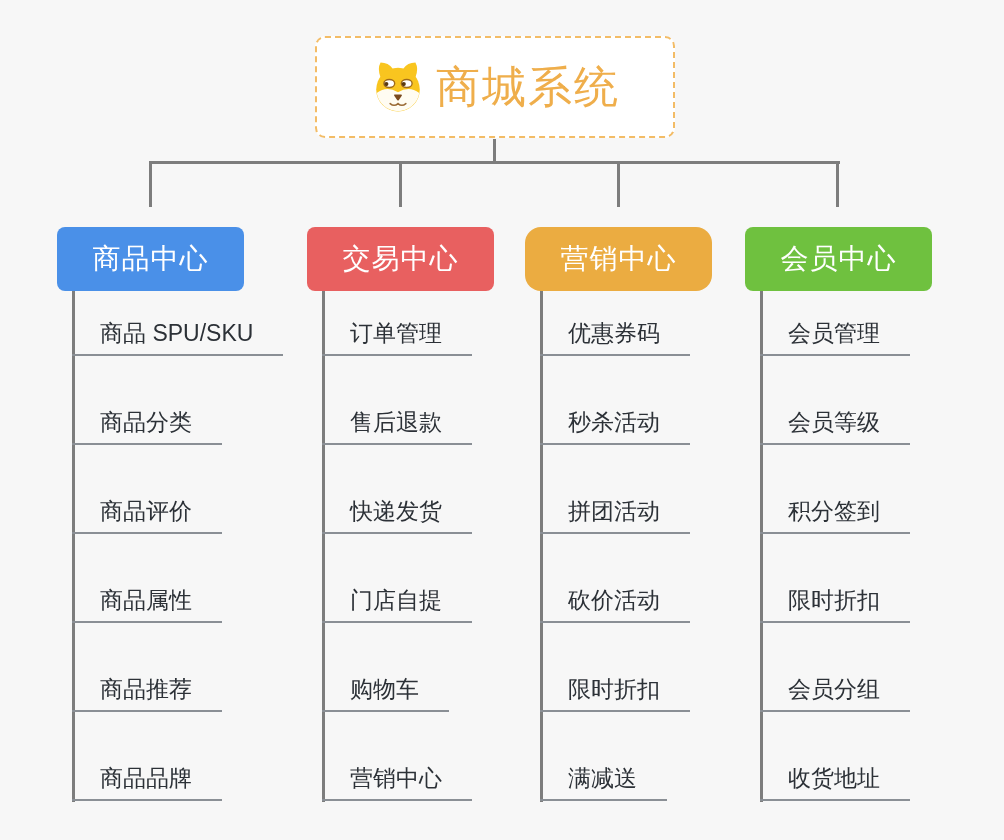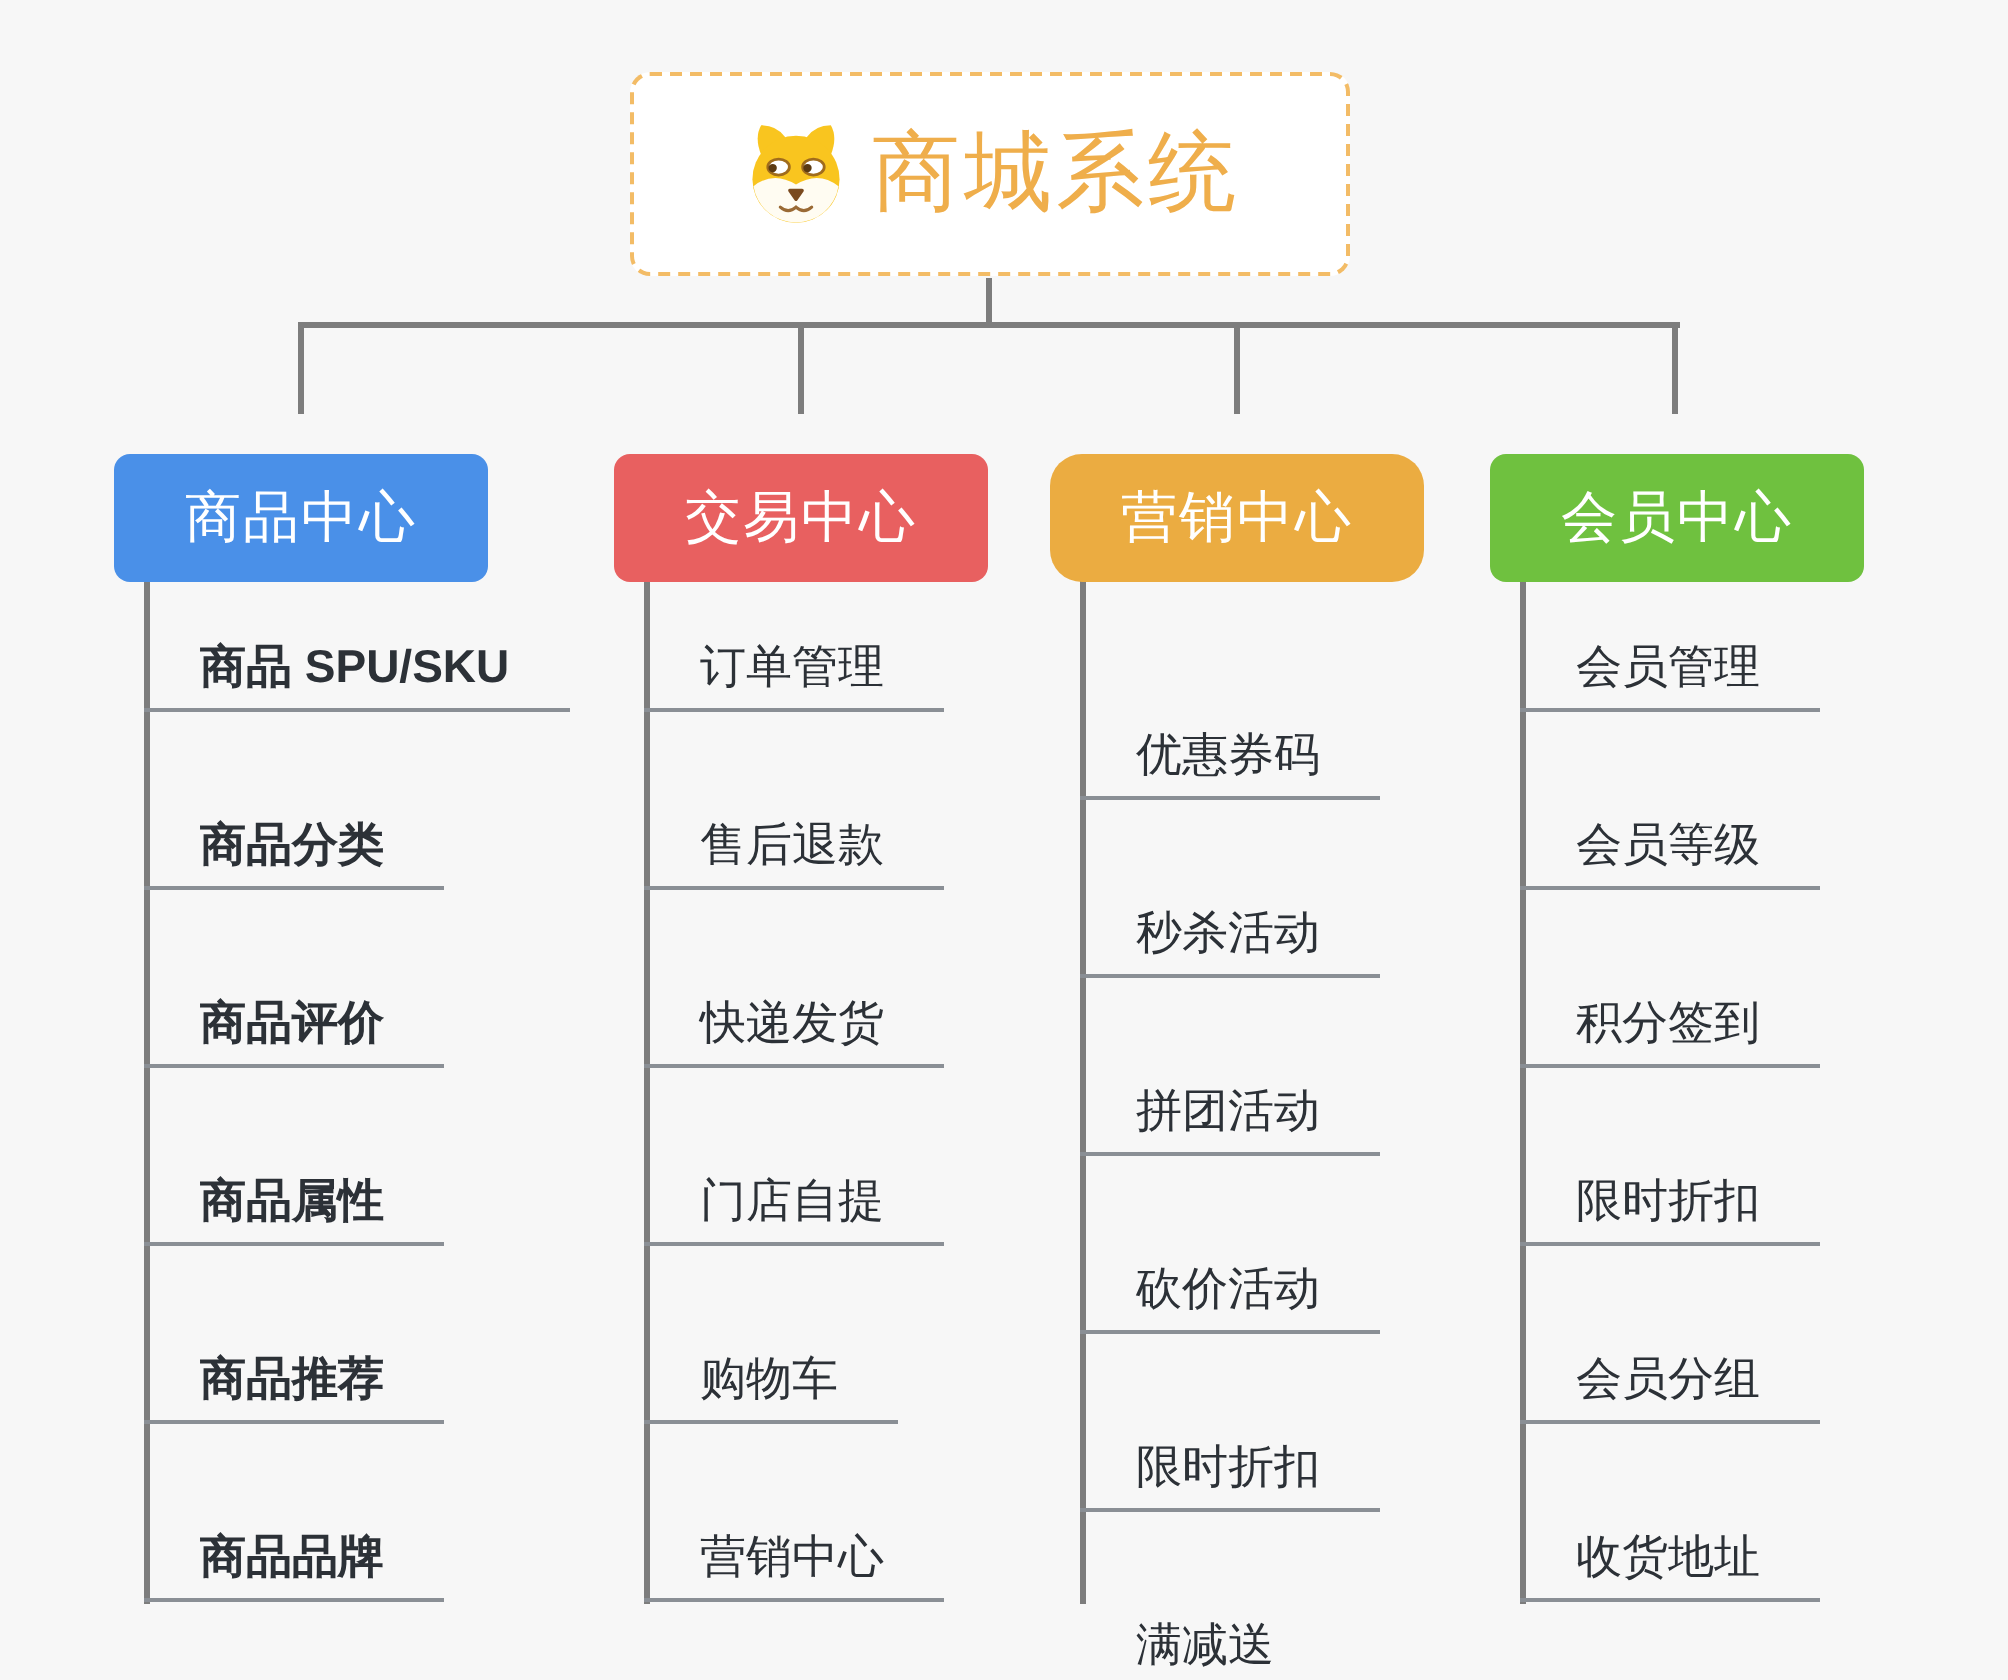--- a/index.html
+++ b/index.html
@@ -82,23 +82,23 @@
   .leaf {
     position: absolute;
     padding: 0 30px 6px 28px;
     border-bottom: 2px solid #8A8F95;
     font-size: 23px;
     line-height: 30px;
     color: #2C3137;
     white-space: nowrap;
     cursor: pointer;
   }
-  .col-1 { left: 72px; font-weight: bold; }
+  .col-1 { left: 72px; }
   .col-2 { left: 322px; }
-  .col-3 { left: 540px; margin-top: 44px; }
+  .col-3 { left: 540px; }
   .col-4 { left: 760px; }
   .row-1 { top: 318px; }
   .row-2 { top: 407px; }
   .row-3 { top: 496px; }
   .row-4 { top: 585px; }
   .row-5 { top: 674px; }
   .row-6 { top: 763px; }
 </style>
 </head>
 <body>

